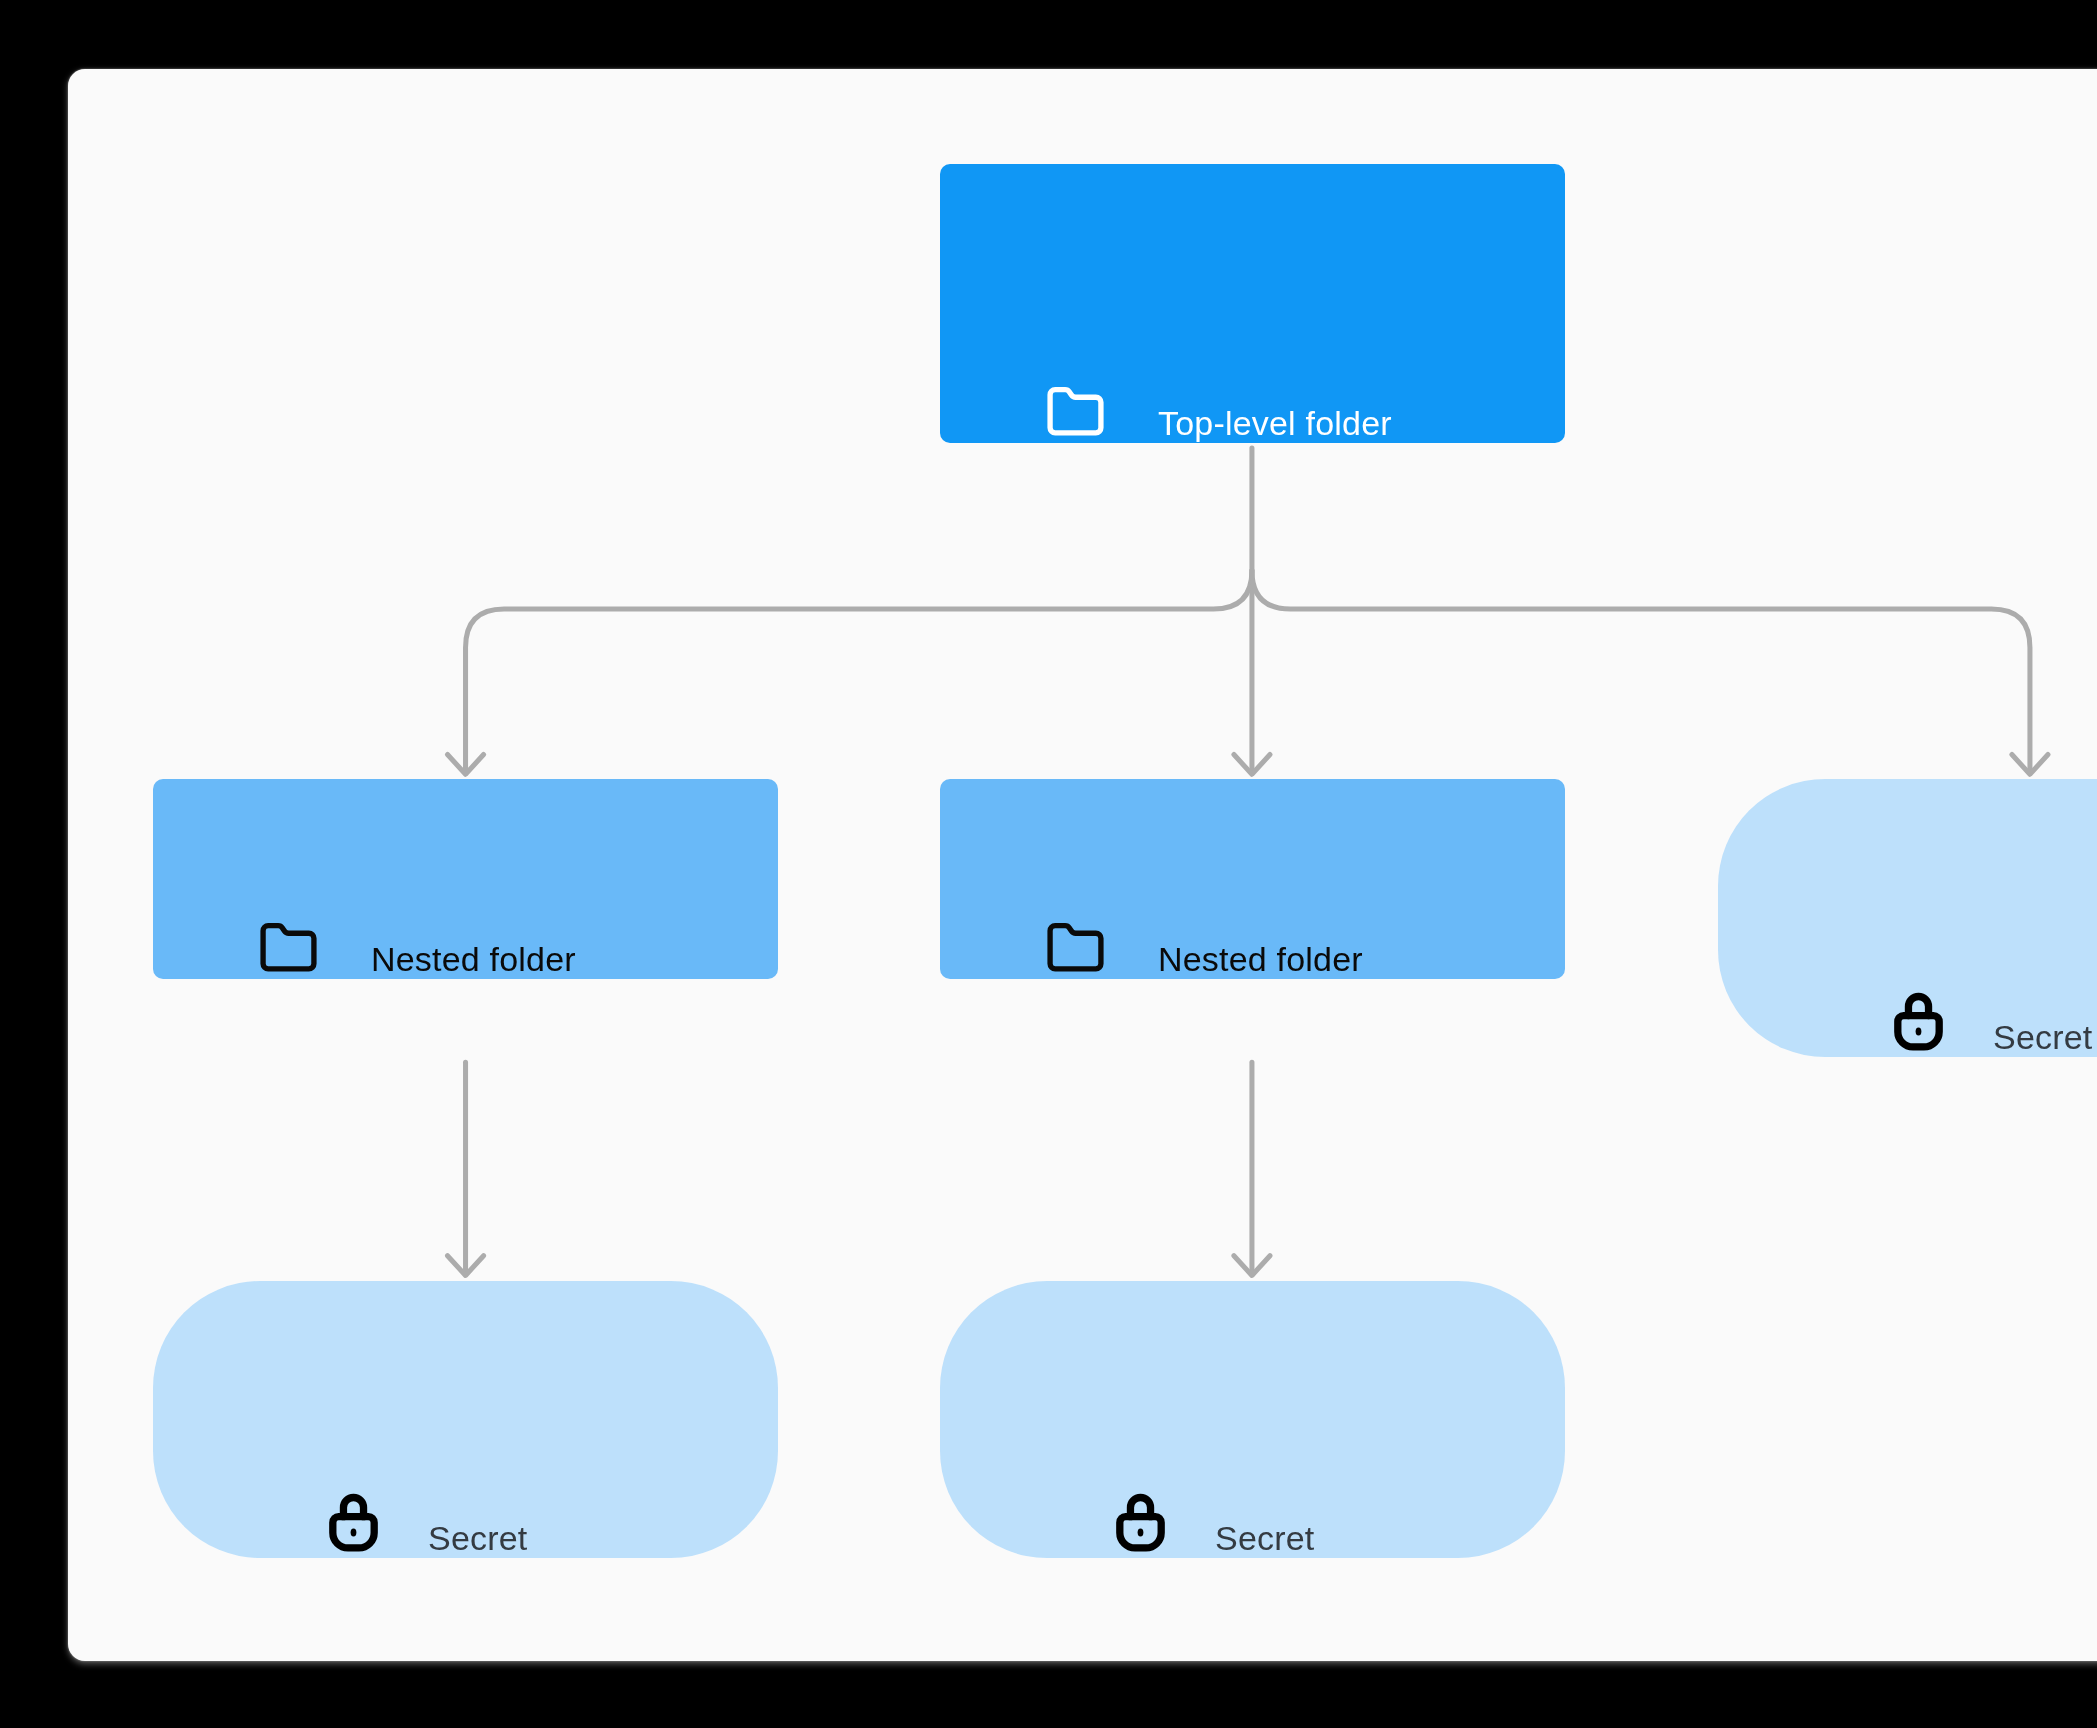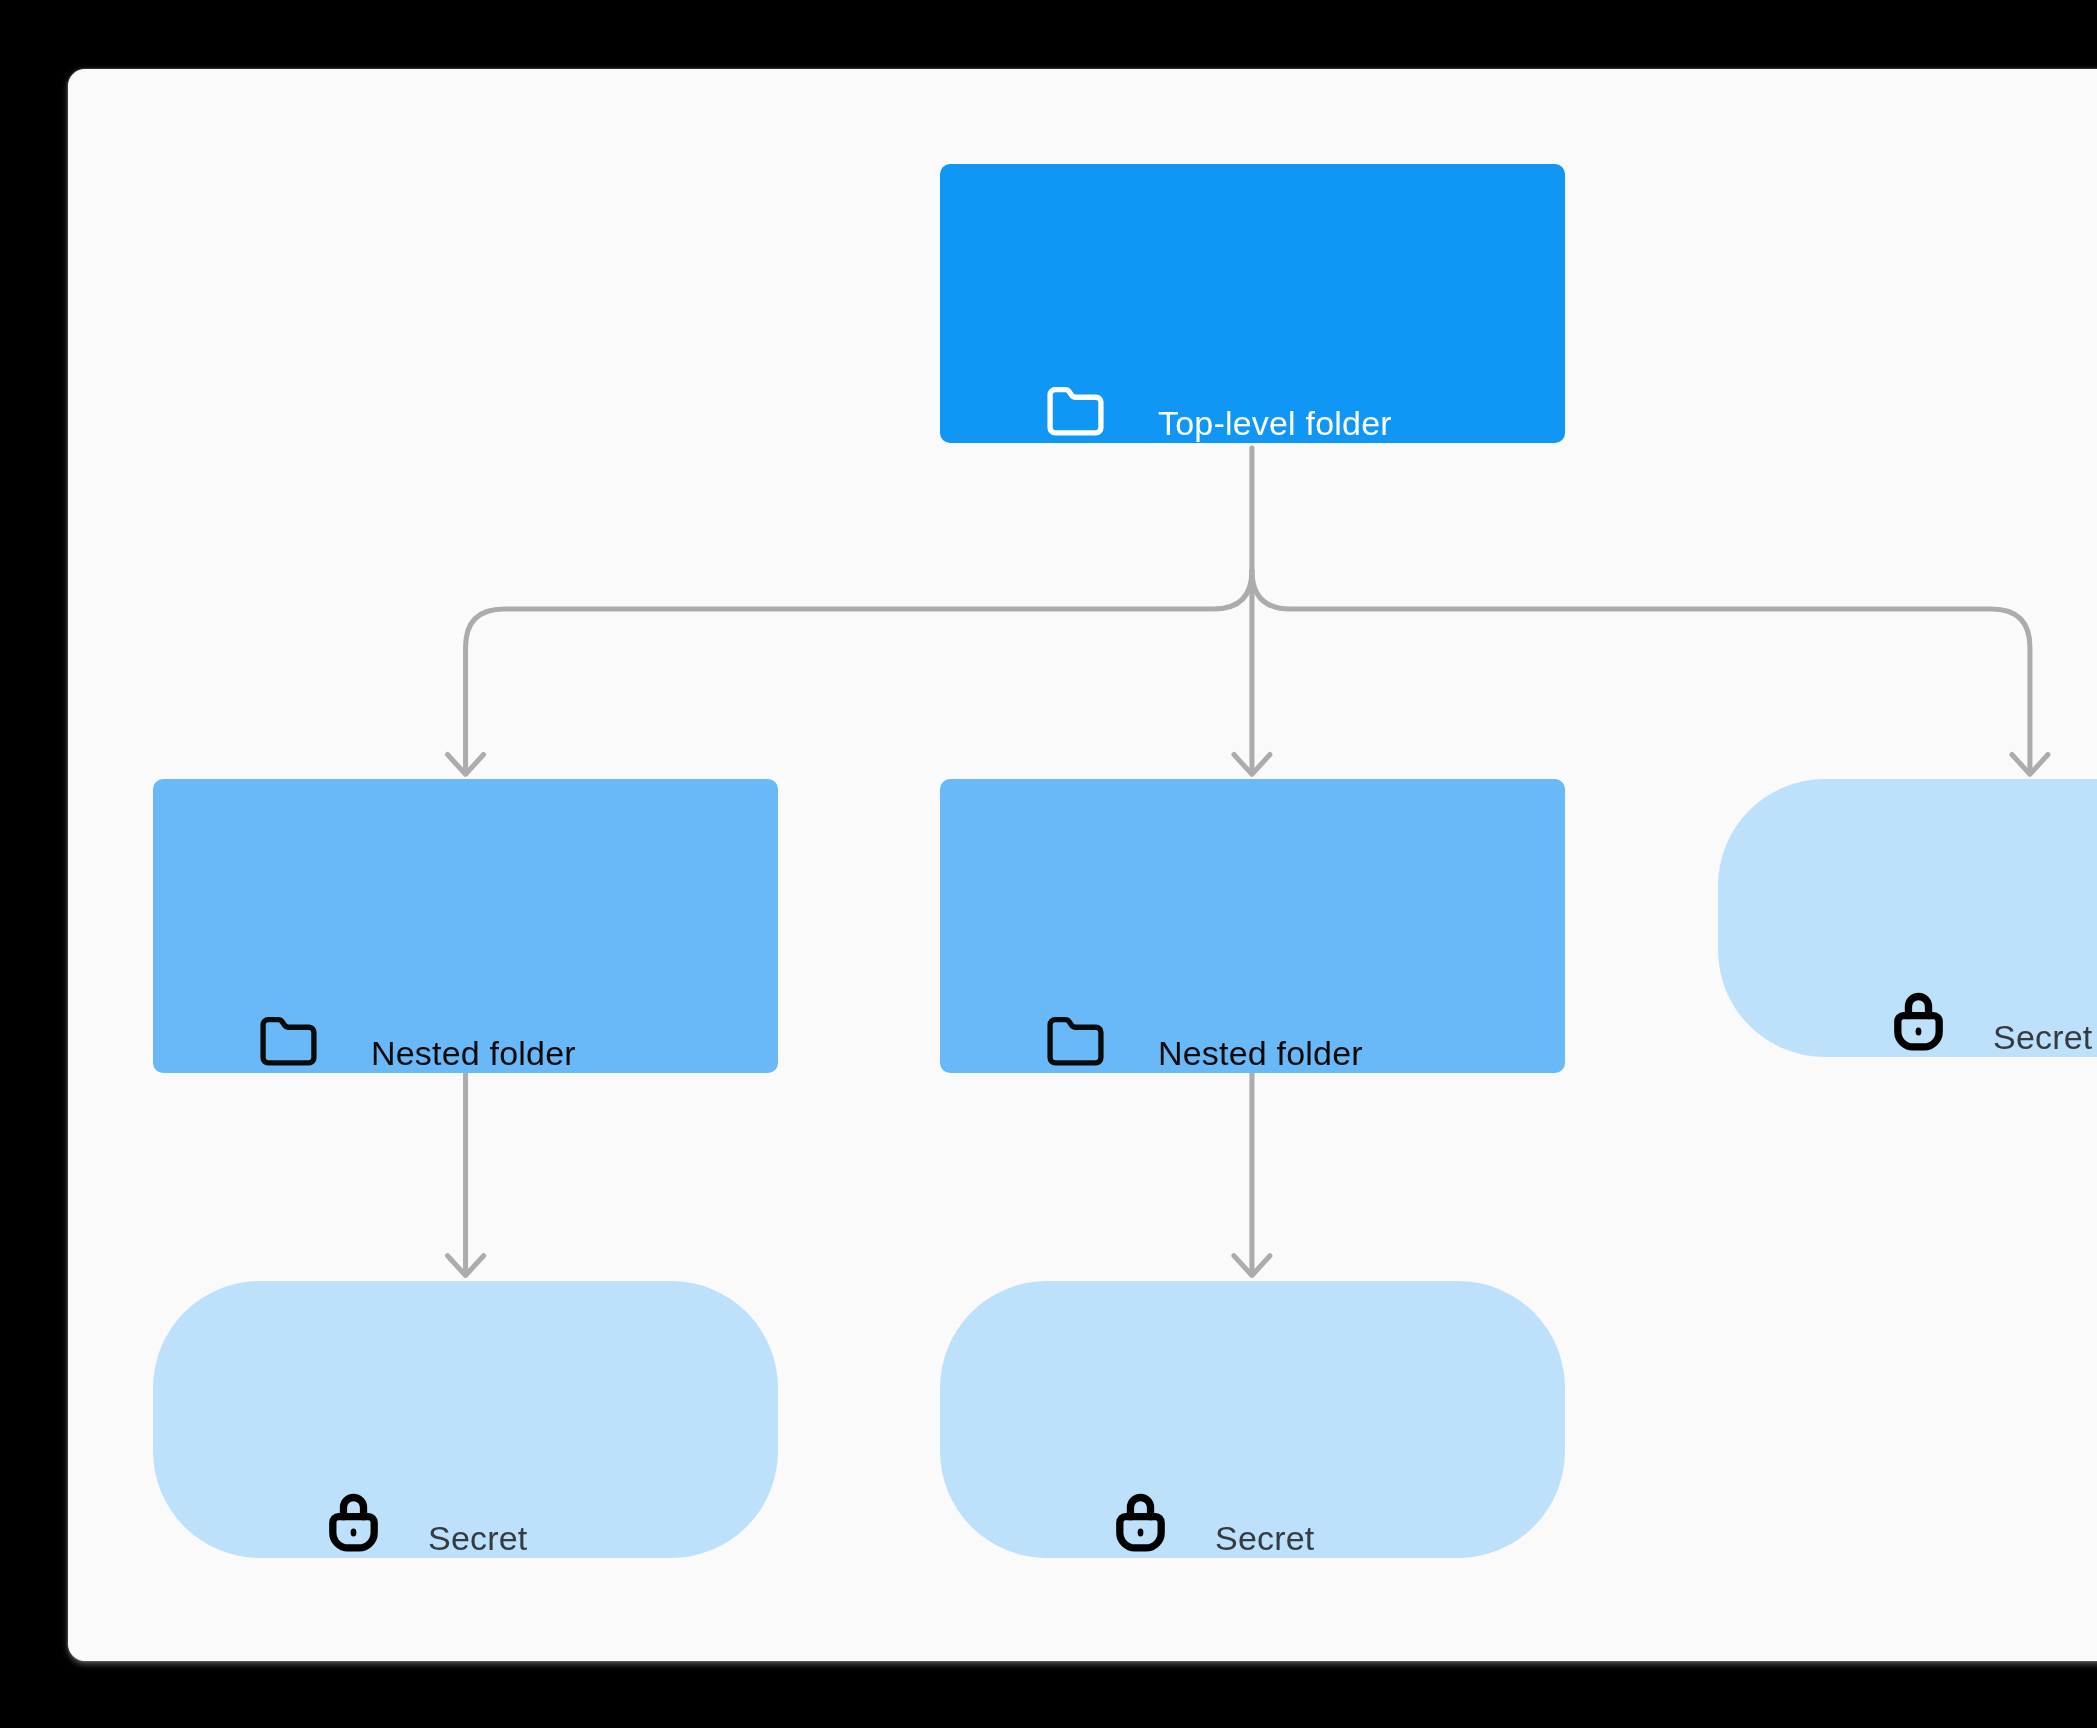--- a/index.html
+++ b/index.html
@@ -47,21 +47,21 @@
     align-items:flex-end;
     justify-content:flex-start;
     box-sizing:border-box;
     font-size:34px;
     font-weight:500;
     letter-spacing:0.2px;
     white-space:nowrap;
   }
   .node svg{flex:0 0 auto;display:block;}
   .node-folder{
-    width:625px;height:294px;
+    width:625px;height:200px;
     border-radius:10px;
     padding-left:105px;
     gap:52px;
   }
   .node-secret{
     width:625px;height:277px;
     border-radius:107px;
     padding-left:164px;
     gap:38px;
     background:var(--blue-secret);

